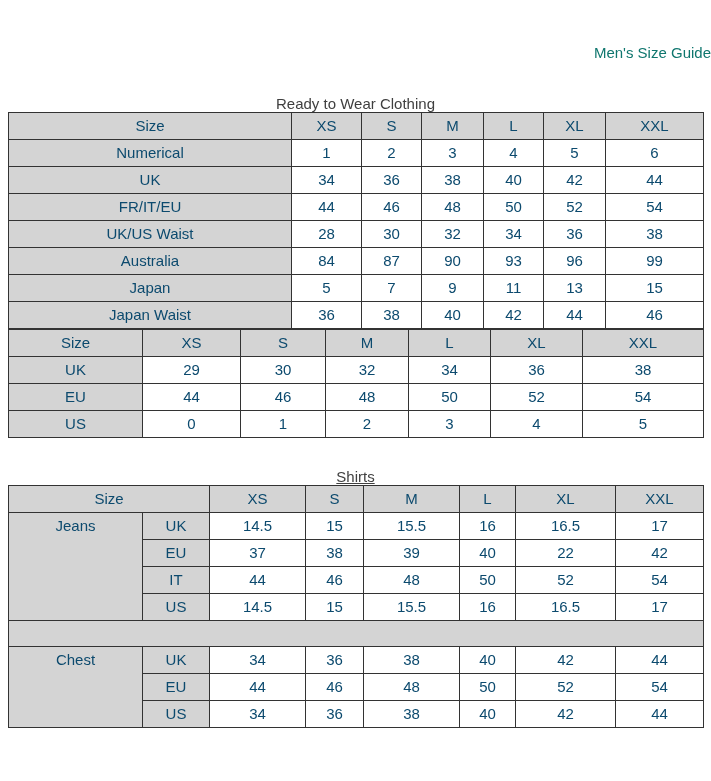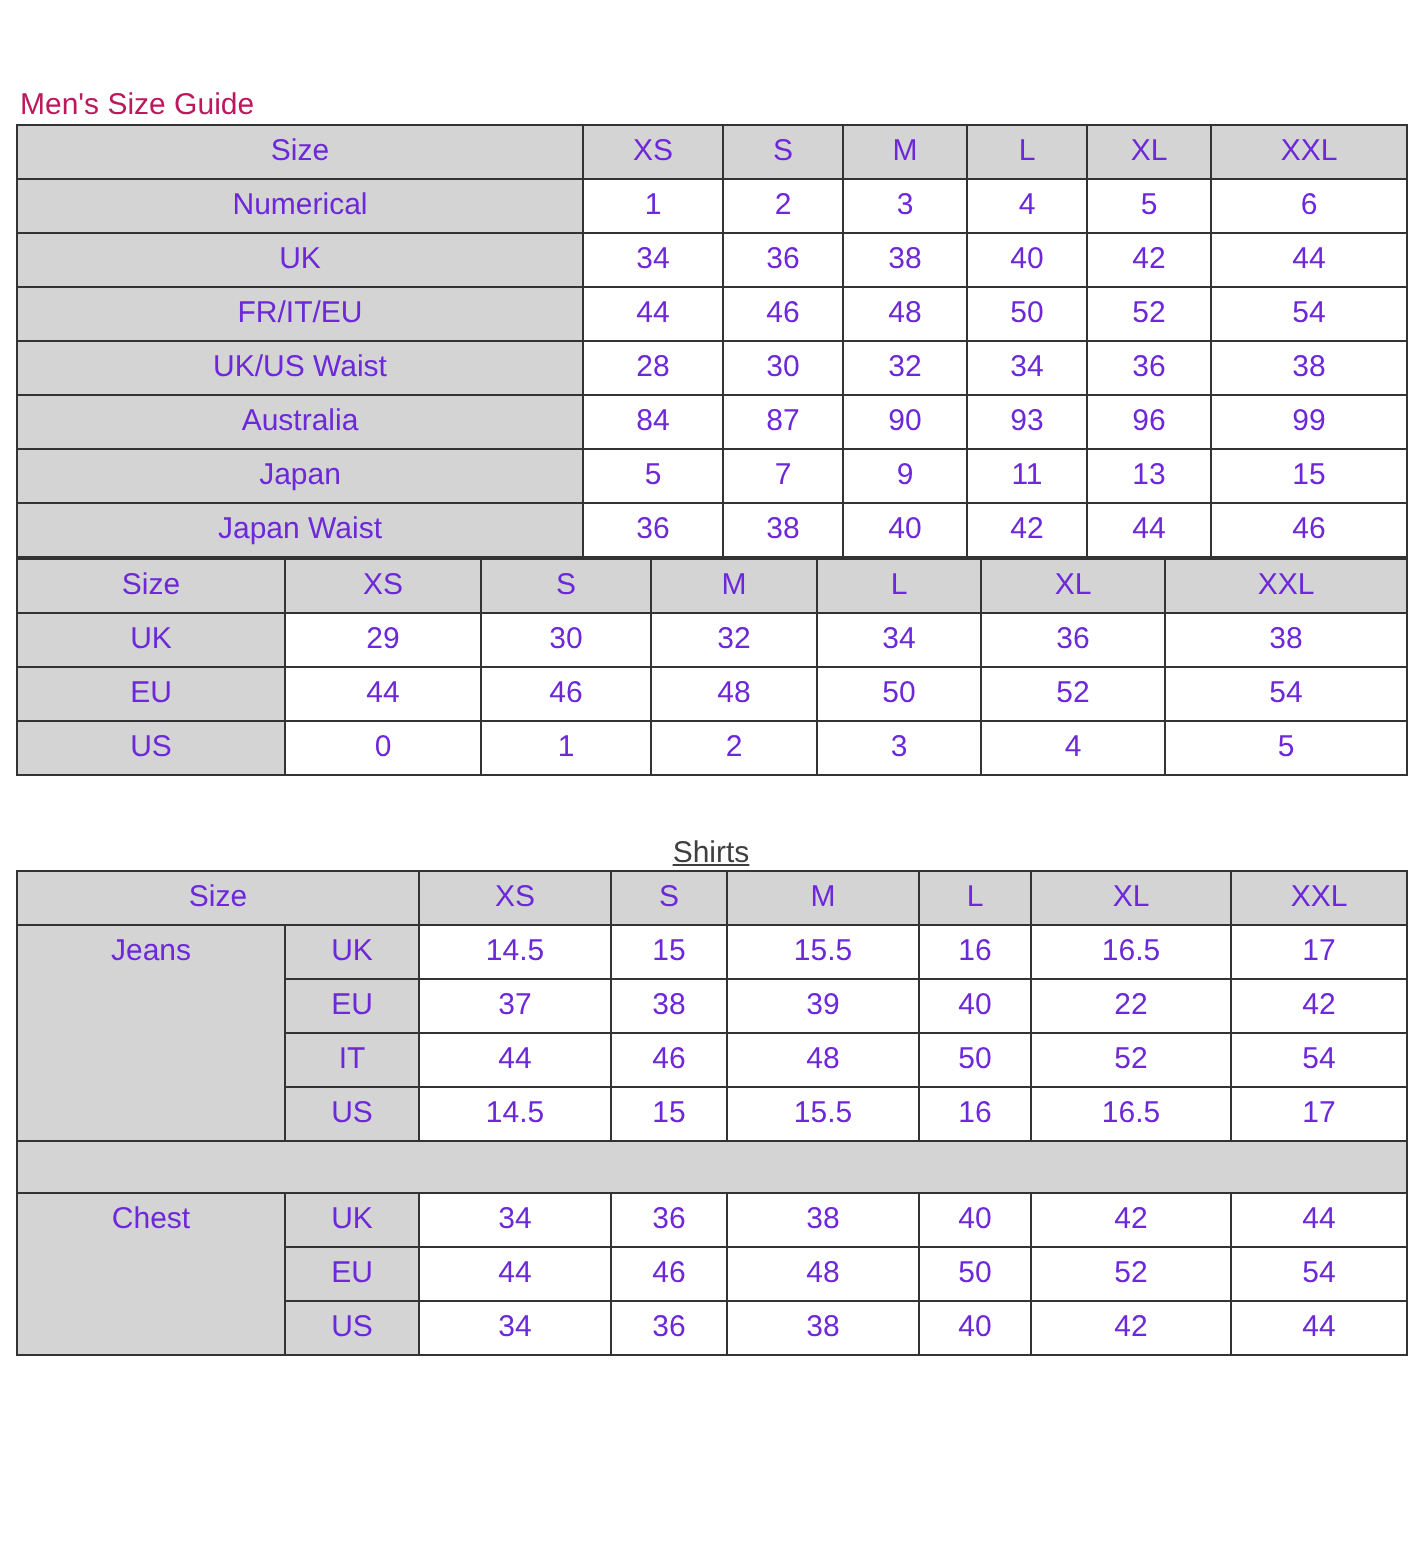--- a/index.html
+++ b/index.html
@@ -9,39 +9,40 @@
     width: 711px;
     height: 781px;
     background: #ffffff;
     overflow: hidden;
     color: #3f3f3f;
   }
   .page-title {
     margin: 44px 0 0 10px;
     font-size: 15px;
     line-height: 18px;
-    color: #be185d;
+    color: #0f766e;
+    text-align: right;
   }
   .table-caption {
     width: 695px;
     margin: 31px auto 0 8px;
     text-align: center;
     font-size: 15px;
     line-height: 17px;
     color: #3f3f3f;
   }
   .table-caption.first { margin-top: 33px; }
   .table-caption.third { margin-top: 30px; text-decoration: underline; }
   table.size-table {
     border-collapse: collapse;
     table-layout: fixed;
     margin-left: 8px;
     width: 695px;
     font-size: 15px;
-    color: #6d28d9;
+    color: #0c4a6e;
   }
   table.size-table th,
   table.size-table td {
     border: 1px solid #333333;
     height: 26px;
     padding: 0 2px;
     text-align: center;
     font-weight: normal;
     line-height: 26px;
     overflow: hidden;
@@ -57,20 +58,21 @@
   td.separator-cell {
     background: #d4d4d4;
   }
 </style>
 </head>
 <body>
 
 <div class="page">
   <div class="page-title">Men's Size Guide</div>
   <div id="tables-container">
+      <div class="table-caption first">Ready to Wear Clothing</div>
       <table class="size-table">
         <colgroup>
           <col style="width: 283px;">
           <col style="width: 70px;">
           <col style="width: 60px;">
           <col style="width: 62px;">
           <col style="width: 60px;">
           <col style="width: 62px;">
           <col style="width: 98px;">
         </colgroup>

